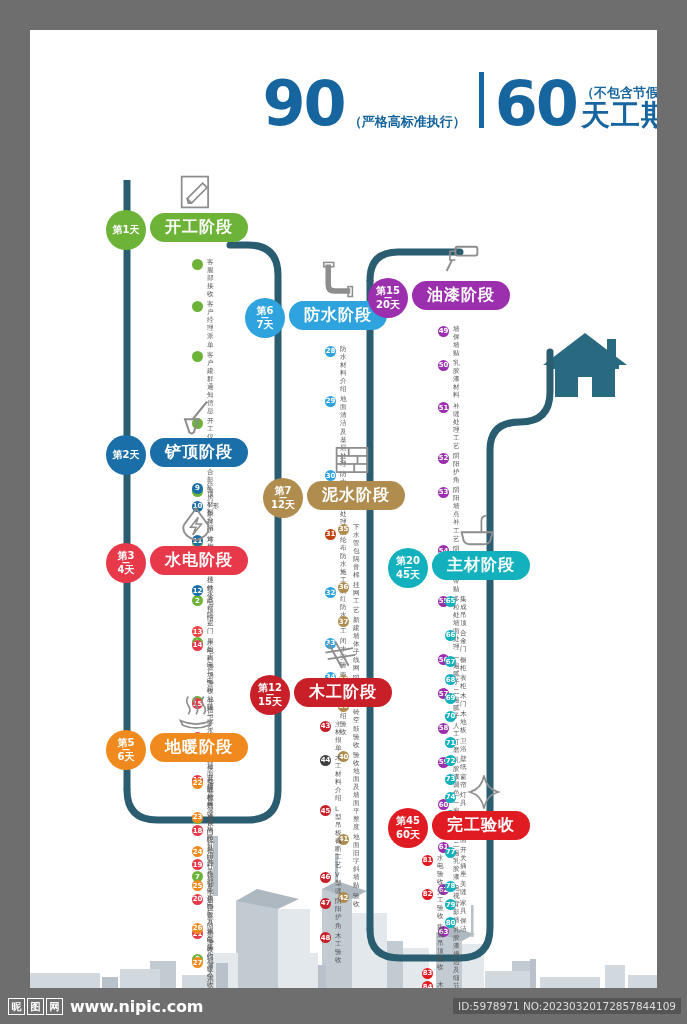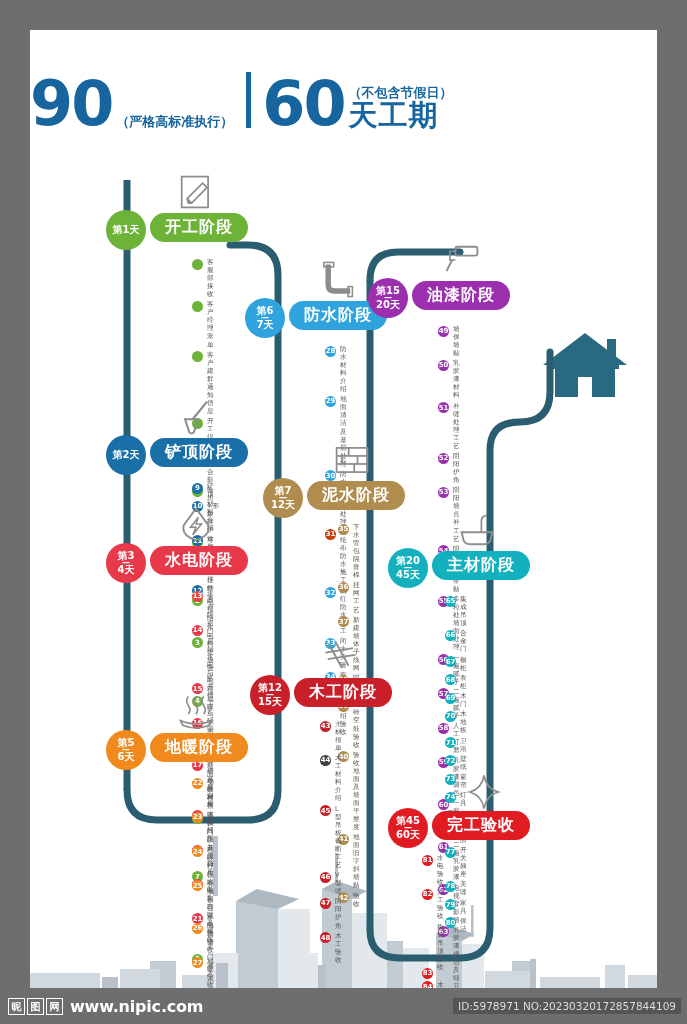--- a/index.html
+++ b/index.html
@@ -1,21 +1,21 @@
 <!DOCTYPE html>
 <html><head>
 <meta charset="utf-8">
 <style>
   html,body{margin:0;padding:0;background:#6e6e6e;}
   body{width:687px;height:1024px;overflow:hidden;font-family:"DejaVu Sans","Liberation Sans",sans-serif;}
   #poster{position:relative;width:687px;height:1024px;background:#6e6e6e;box-sizing:border-box;}
   #sheet{position:absolute;left:30px;top:30px;width:627px;height:958px;background:#ffffff;overflow:hidden;}
 
   
-  .header{position:absolute;left:0;top:42px;width:655px;text-align:left;}
+  .header{position:absolute;left:0;top:42px;width:655px;text-align:right;}
   .hdr-row{display:inline-flex;align-items:flex-end;justify-content:center;}
   .bignum{font-size:62px;font-weight:bold;color:#16659e;line-height:.82;letter-spacing:-2px;font-family:"DejaVu Sans",sans-serif;}
   .hcol{display:flex;flex-direction:column;align-items:flex-start;margin-left:4px;}
   .hsmall{font-size:13px;color:#16659e;line-height:1.1;margin-bottom:1px;font-weight:bold;}
   .hbig{font-size:29px;font-weight:bold;color:#16659e;line-height:1;letter-spacing:1px;}
   .hbar{width:5px;height:56px;background:#16659e;margin:0 11px 2px 13px;}
   svg.pipes{position:absolute;left:0;top:0;width:627px;height:958px;pointer-events:none;}
 
   
   .stage{position:absolute;}
@@ -237,21 +237,21 @@
               <path d="M22 13 L15 22 L20 22 L17 29 L25 19 L20 19 Z" fill="none" stroke="#8d8d8d" stroke-width="1.4"></path>
             </svg></div>
           <div class="daybadge" style="left: 76px; top: 513px; background: rgb(232, 57, 74);">
             <span>第3</span>
             <span class="dash">—</span>
             <span class="d2">4天</span>
           </div>
           <div class="title" style="left: 120px; top: 516px; background: rgb(232, 57, 74);">水电阶段</div>
           <ul class="items" style="left: 162px; top: 560px;">
             <li>
-              <span class="num" style="background: #ef4444;">13</span>
+              <span class="num" style="background: #ef4444; margin-top: 36px;">13</span>
               <span class="lbl">水电预结</span>
             </li>
             <li>
               <span class="num" style="background: rgb(232, 57, 74);">14</span>
               <span class="lbl">水电料进场验收</span>
             </li>
             <li>
               <span class="num" style="background: rgb(232, 57, 74);">15</span>
               <span class="lbl">开槽工艺</span>
             </li>

